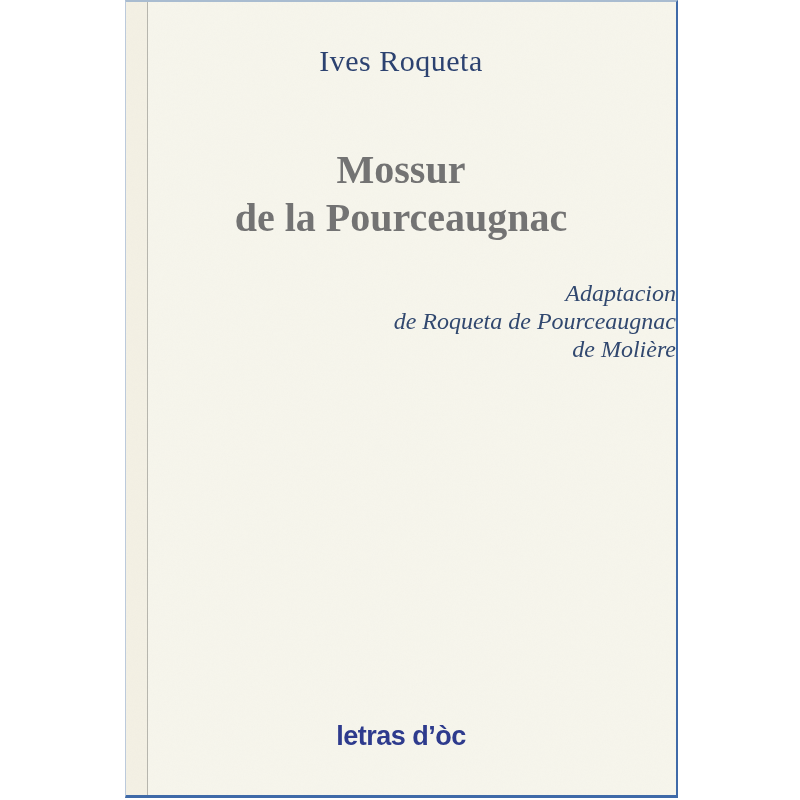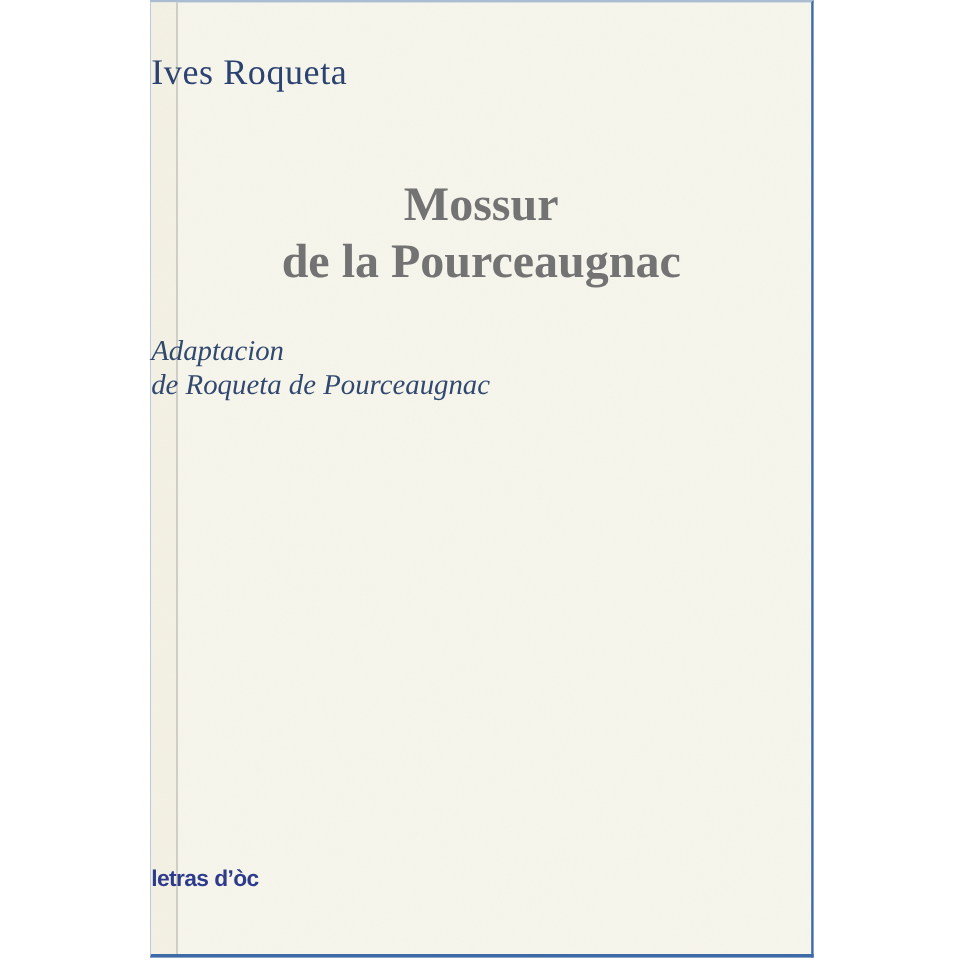--- a/index.html
+++ b/index.html
@@ -64,21 +64,21 @@
     left: 0;
     top: 0;
     width: 100%;
     height: 100%;
   }
   .author {
     position: absolute;
     top: 44px;
     left: 0;
     width: 100%;
-    text-align: left;
+    text-align: center;
     font-size: 30px;
     line-height: 1;
     color: #2c4270;
     letter-spacing: 0.5px;
   }
   .title {
     position: absolute;
     top: 144px;
     left: 0;
     width: 100%;
@@ -86,35 +86,35 @@
     font-weight: bold;
     font-size: 40px;
     line-height: 48px;
     color: #737373;
   }
   .subtitle {
     position: absolute;
     top: 277px;
     left: 0;
     width: 100%;
-    text-align: left;
+    text-align: right;
     font-style: italic;
     font-size: 24px;
     line-height: 28px;
     color: #31486f;
   }
   .publisher {
     position: absolute;
     top: 721px;
     left: 0;
     width: 100%;
-    text-align: left;
+    text-align: center;
     font-family: "Liberation Sans", sans-serif;
     font-weight: bold;
-    font-size: 19px;
+    font-size: 27px;
     line-height: 1;
     letter-spacing: -0.5px;
     color: #2e3b8d;
   }
 </style>
 </head>
 <body>
 
 <div class="scene">
   <div class="cover">
@@ -138,19 +138,20 @@
       <div class="author">Ives Roqueta</div>
 
       <div class="title">
         <div>Mossur</div>
         <div>de la Pourceaugnac</div>
       </div>
 
       <div class="subtitle">
         <div>Adaptacion</div>
         <div>de Roqueta de Pourceaugnac</div>
+        <div>de Molière</div>
       </div>
 
       <div class="publisher">letras d’òc</div>
 
     </div>
   </div>
 </div>
 
 </body></html>

